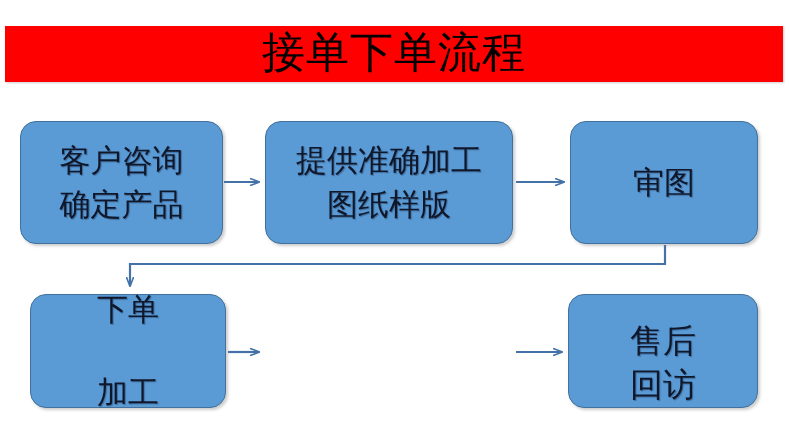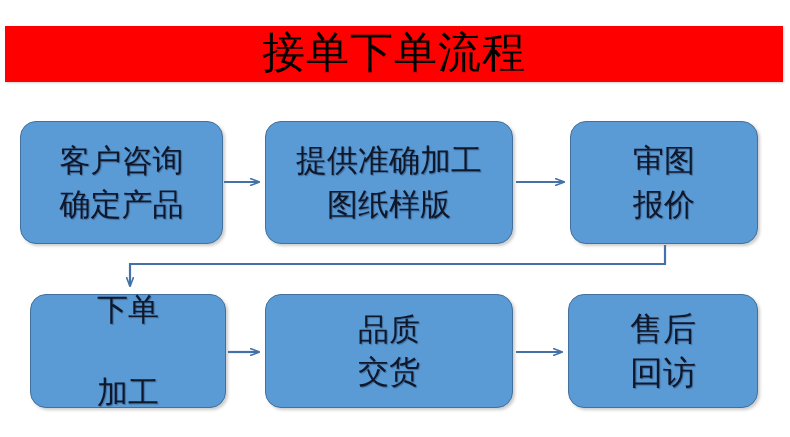--- a/index.html
+++ b/index.html
@@ -68,21 +68,21 @@
     display: block;
     white-space: nowrap;
     text-align: center;
   }
 
   .node-1 { left: 20px;  top: 105px; width: 203px; height: 123px; }
   .node-2 { left: 265px; top: 105px; width: 248px; height: 123px; }
   .node-3 { left: 570px; top: 105px; width: 188px; height: 123px; }
   .node-4 { left: 30px;  top: 278px; width: 196px; height: 114px; gap: 41px; }
   .node-5 { left: 265px; top: 278px; width: 248px; height: 114px; }
-  .node-6 { left: 568px; top: 278px; width: 190px; height: 114px; }
+  .node-6 { left: 568px; top: 278px; width: 190px; height: 114px; justify-content: flex-end; }
 
   .node-1 .line { font-size: 31px; line-height: 44px; }
   .node-2 .line { font-size: 31px; line-height: 44px; }
   .node-3 .line { font-size: 31px; line-height: 44px; text-align: right; }
   .node-4 .line { font-size: 31px; line-height: 42px; }
   .node-5 .line { font-size: 31px; line-height: 42px; }
   .node-6 .line { font-size: 33px; line-height: 44px; }
 
   
   .connector {
@@ -137,31 +137,26 @@
     <span class="line">确定产品</span>
   </div>
 
   <div class="node node-2">
     <span class="line">提供准确加工</span>
     <span class="line">图纸样版</span>
   </div>
 
   <div class="node node-3">
     <span class="line">审图</span>
-    <span class="line">报价</span>
   </div>
 
   <div class="node node-4">
     <span class="line">下单</span>
     <span class="line">加工</span>
   </div>
 
-  <div class="node node-5">
-    <span class="line">品质</span>
-    <span class="line">交货</span>
-  </div>
 
   <div class="node node-6">
     <span class="line">售后</span>
     <span class="line">回访</span>
   </div>
 
 </div>
 
 </body></html>

